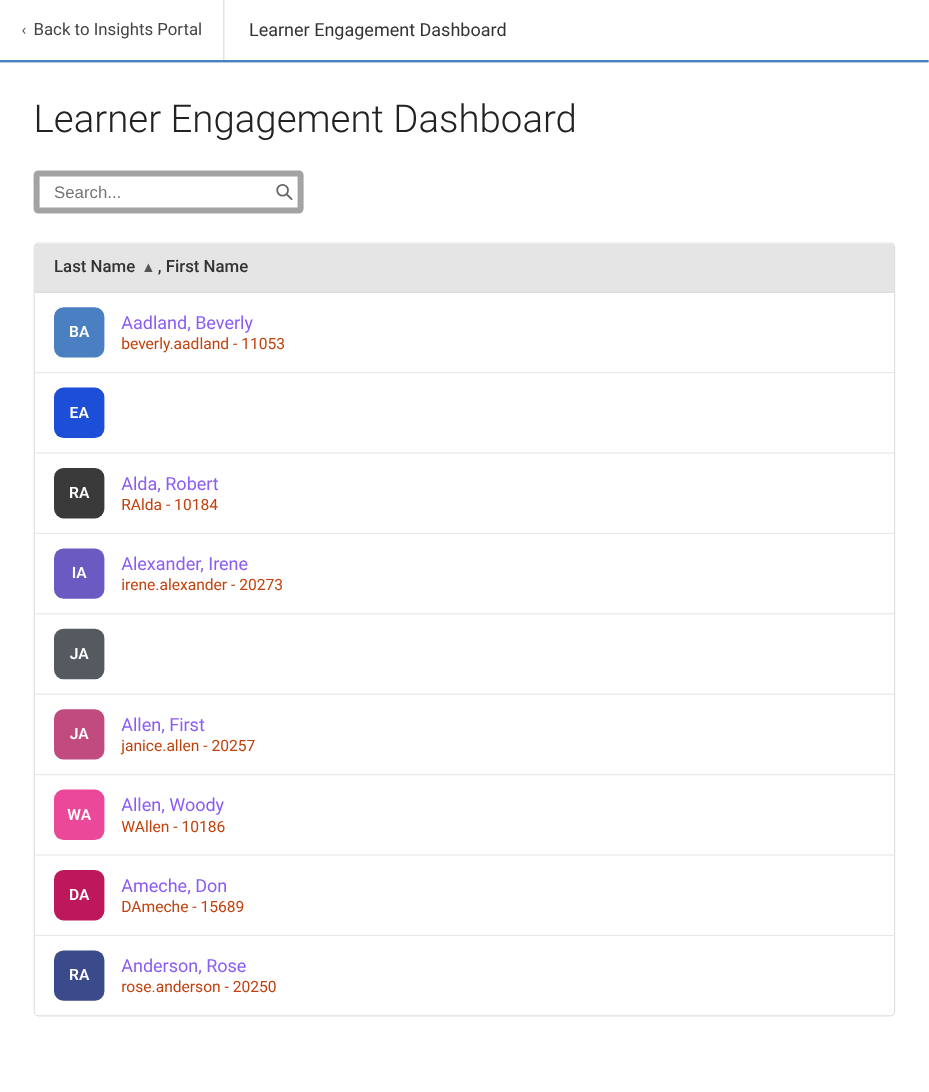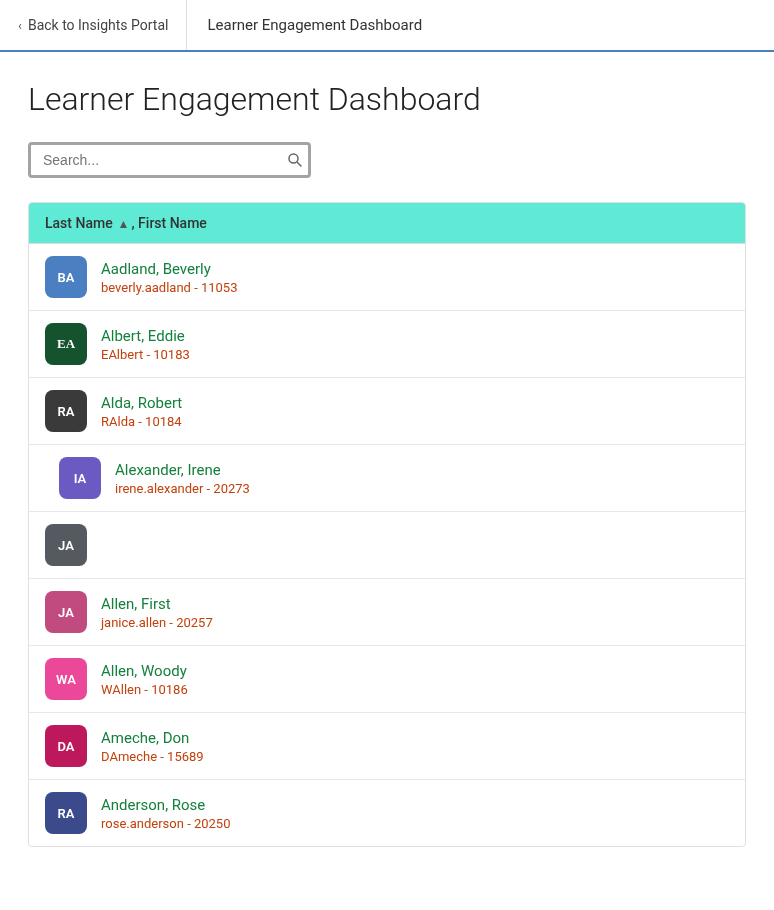--- a/index.html
+++ b/index.html
@@ -54,23 +54,23 @@
     }
 
     
     .search-wrapper {
       position: relative;
       display: inline-flex;
       align-items: center;
       margin-bottom: 24px;
     }
     .search-input {
-      width: 283px;
+      width: 225px;
       height: 36px;
-      border: 3px solid #a3a3a3;
+      border: 5px solid #a3a3a3;
       border-radius: 4px;
       padding: 0 36px 0 12px;
       font-size: 14px;
       color: #555;
       outline: none;
     }
     .search-icon-btn {
       position: absolute;
       right: 8px;
       background: none;
@@ -84,21 +84,21 @@
 
     
     .learner-table {
       width: 100%;
       border-collapse: collapse;
       border: 1px solid #e0e0e0;
       border-radius: 4px;
       overflow: hidden;
     }
     .table-header {
-      background: #5eead4;
+      background: #e5e5e5;
       padding: 12px 16px;
       font-size: 14px;
       color: #333;
       font-weight: 500;
       border-bottom: 1px solid #ddd;
     }
     .sort-arrow {
       color: #555;
       font-size: 12px;
       margin: 0 2px;
@@ -120,21 +120,21 @@
       align-items: center;
       justify-content: center;
       font-size: 13px;
       font-weight: 600;
       color: #fff;
       flex-shrink: 0;
       margin-right: 14px;
     }
 
     .learner-info { display: flex; flex-direction: column; }
-    .learner-name { font-size: 15px; color: #15803d; font-weight: 400; }
+    .learner-name { font-size: 15px; color: #8b5cf6; font-weight: 400; }
     .learner-sub { font-size: 13px; color: #c2410c; margin-top: 2px; }
   </style>
 </head>
 <body>
 
 <nav class="top-nav">
   <div class="back-link">
     <span class="back-arrow">‹</span>
     <span>Back to Insights Portal</span>
   </div>
@@ -164,35 +164,31 @@
 
     <div id="learner-list">
         <div class="learner-row">
           <div class="avatar" style="background-color: rgb(74, 127, 193);">BA</div>
           <div class="learner-info">
             <span class="learner-name">Aadland, Beverly</span>
             <span class="learner-sub">beverly.aadland - 11053</span>
           </div>
         </div>
         <div class="learner-row">
-          <div class="avatar" style="background-color: #14532d; font-family: Liberation Serif, serif;">EA</div>
-          <div class="learner-info">
-            <span class="learner-name">Albert, Eddie</span>
-            <span class="learner-sub">EAlbert - 10183</span>
-          </div>
+          <div class="avatar" style="background-color: #1d4ed8;">EA</div>
         </div>
         <div class="learner-row">
           <div class="avatar" style="background-color: rgb(58, 58, 58);">RA</div>
           <div class="learner-info">
             <span class="learner-name">Alda, Robert</span>
             <span class="learner-sub">RAlda - 10184</span>
           </div>
         </div>
         <div class="learner-row">
-          <div class="avatar" style="background-color: rgb(106, 90, 193); margin-left: 14px;">IA</div>
+          <div class="avatar" style="background-color: rgb(106, 90, 193);">IA</div>
           <div class="learner-info">
             <span class="learner-name">Alexander, Irene</span>
             <span class="learner-sub">irene.alexander - 20273</span>
           </div>
         </div>
         <div class="learner-row">
           <div class="avatar" style="background-color: rgb(85, 90, 96);">JA</div>
         </div>
         <div class="learner-row">
           <div class="avatar" style="background-color: rgb(193, 74, 127);">JA</div>

